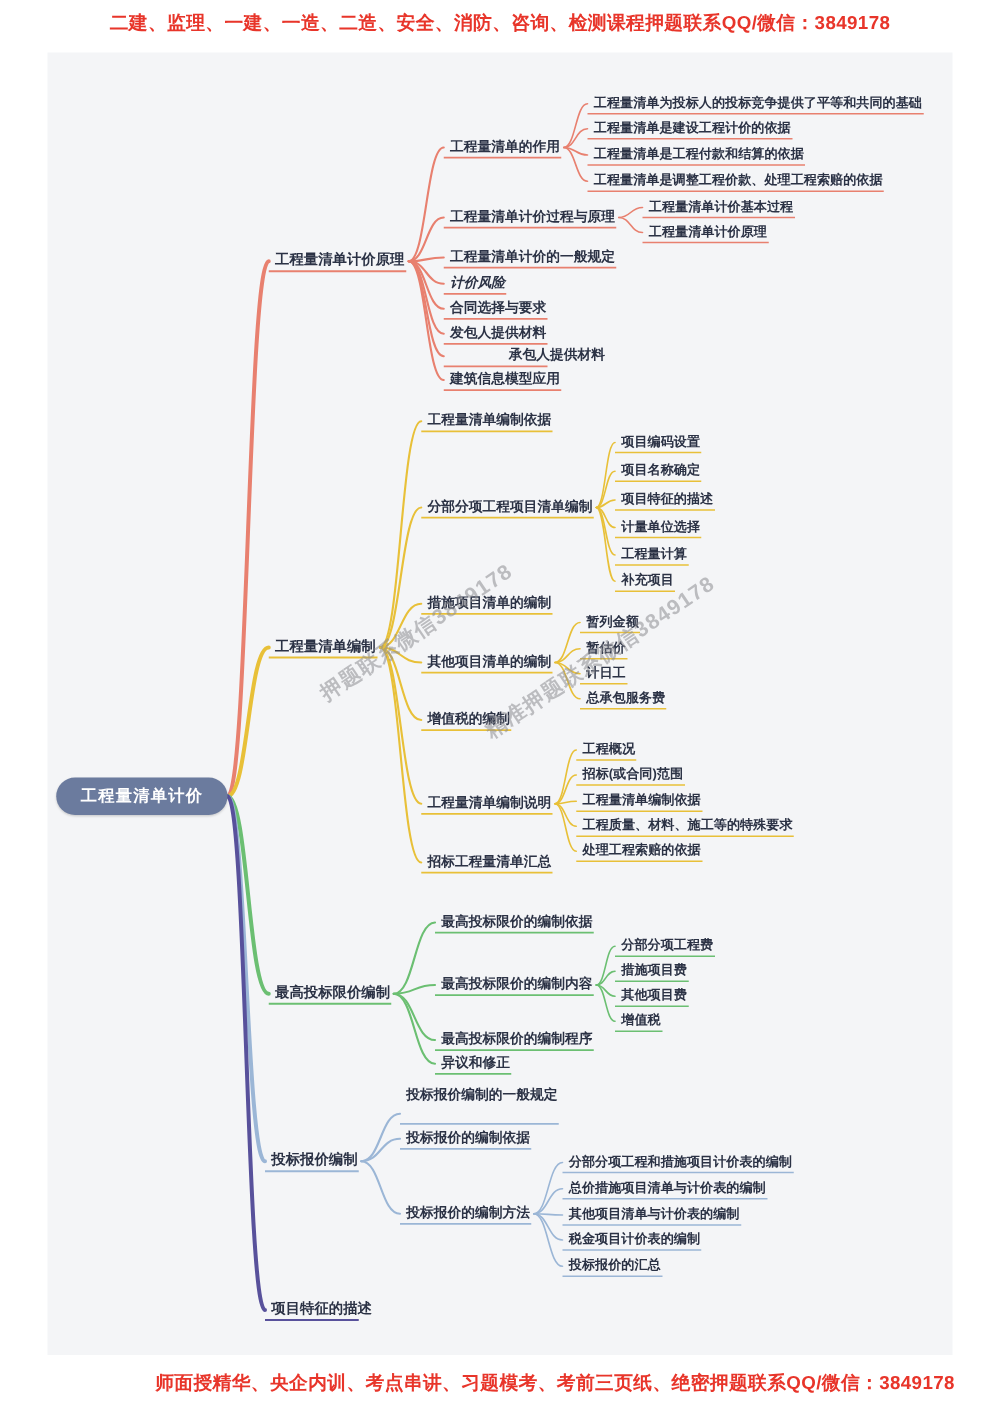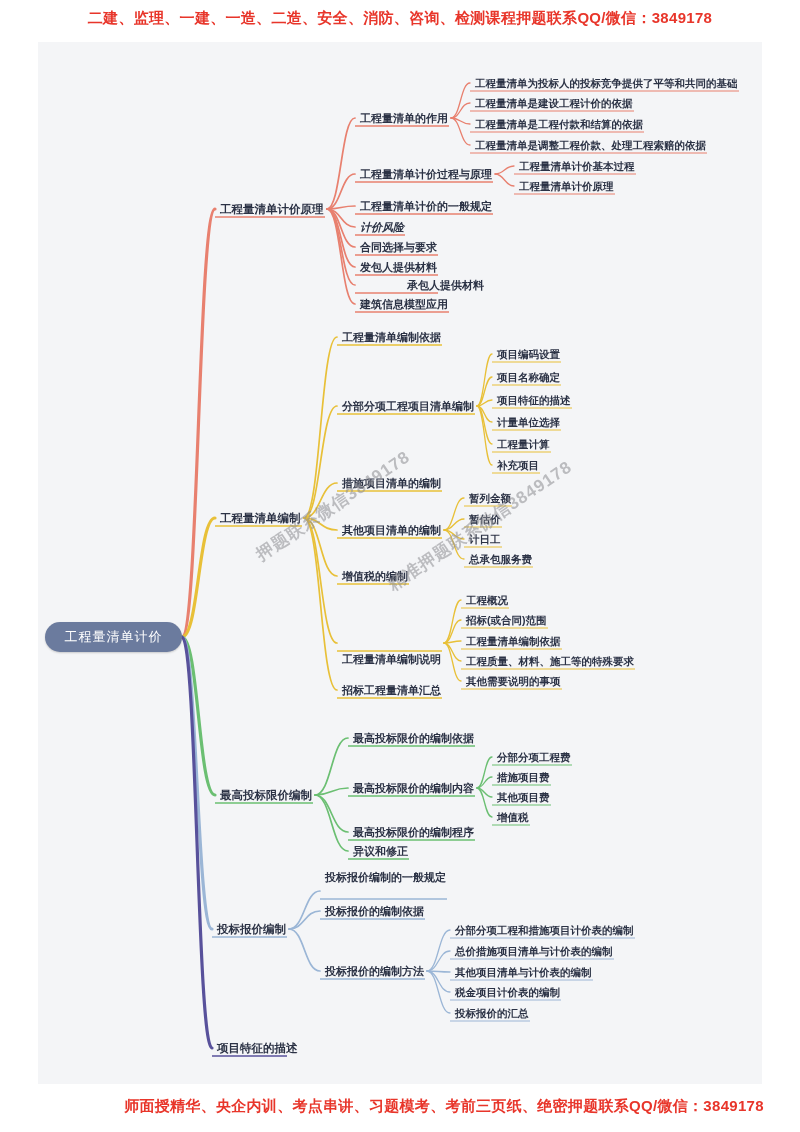--- a/index.html
+++ b/index.html
@@ -51,21 +51,21 @@
   .node.lvl3{ font-size:10.5px; font-weight:bold;}
 
   .root-node{
     position:absolute;
     left:45px;top:622px;
     width:137px;height:30px;
     background:#6b7b9e;
     border-radius:15px;
     color:#ffffff;
     font-size:13px;
-    font-weight:normal;
+    font-weight:bold;
     display:flex;align-items:center;justify-content:center;
     letter-spacing:1px;
     box-shadow:0 1px 2px rgba(0,0,0,.18);
   }
 
   
   .watermark{
     position:absolute;
     color:#8e8e93;
     opacity:.55;
@@ -232,26 +232,26 @@
       <div class="node lvl3" style="left: 494px; top: 422px;">计量单位选择</div>
       <div class="node lvl3" style="left: 494px; top: 444px;">工程量计算</div>
       <div class="node lvl3" style="left: 494px; top: 465px;">补充项目</div>
       <div class="node lvl2" style="left: 339px; top: 483px;">措施项目清单的编制</div>
       <div class="node lvl2" style="left: 339px; top: 530px;">其他项目清单的编制</div>
       <div class="node lvl3" style="left: 466px; top: 498px;">暂列金额</div>
       <div class="node lvl3" style="left: 466px; top: 519px;">暂估价</div>
       <div class="node lvl3" style="left: 466px; top: 539px;">计日工</div>
       <div class="node lvl3" style="left: 466px; top: 559px;">总承包服务费</div>
       <div class="node lvl2" style="left: 339px; top: 576px;">增值税的编制</div>
-      <div class="node lvl2" style="left: 339px; top: 643px; margin-top: 16px;">工程量清单编制说明</div>
+      <div class="node lvl2" style="left: 339px; top: 643px;">工程量清单编制说明</div>
       <div class="node lvl3" style="left: 463px; top: 600px;">工程概况</div>
       <div class="node lvl3" style="left: 463px; top: 620px;">招标(或合同)范围</div>
       <div class="node lvl3" style="left: 463px; top: 641px;">工程量清单编制依据</div>
       <div class="node lvl3" style="left: 463px; top: 661px;">工程质量、材料、施工等的特殊要求</div>
-      <div class="node lvl3" style="left: 463px; top: 681px;">其他需要说明的事项</div>
+      <div class="node lvl3" style="left: 463px; top: 681px;">处理工程索赔的依据</div>
       <div class="node lvl2" style="left: 339px; top: 690px;">招标工程量清单汇总</div>
       <div class="node lvl1" style="left: 217px; top: 795px;">最高投标限价编制</div>
       <div class="node lvl2" style="left: 350px; top: 738px;">最高投标限价的编制依据</div>
       <div class="node lvl2" style="left: 350px; top: 788px;">最高投标限价的编制内容</div>
       <div class="node lvl3" style="left: 494px; top: 757px;">分部分项工程费</div>
       <div class="node lvl3" style="left: 494px; top: 777px;">措施项目费</div>
       <div class="node lvl3" style="left: 494px; top: 797px;">其他项目费</div>
       <div class="node lvl3" style="left: 494px; top: 817px;">增值税</div>
       <div class="node lvl2" style="left: 350px; top: 832px;">最高投标限价的编制程序</div>
       <div class="node lvl2" style="left: 350px; top: 851px;">异议和修正</div>

